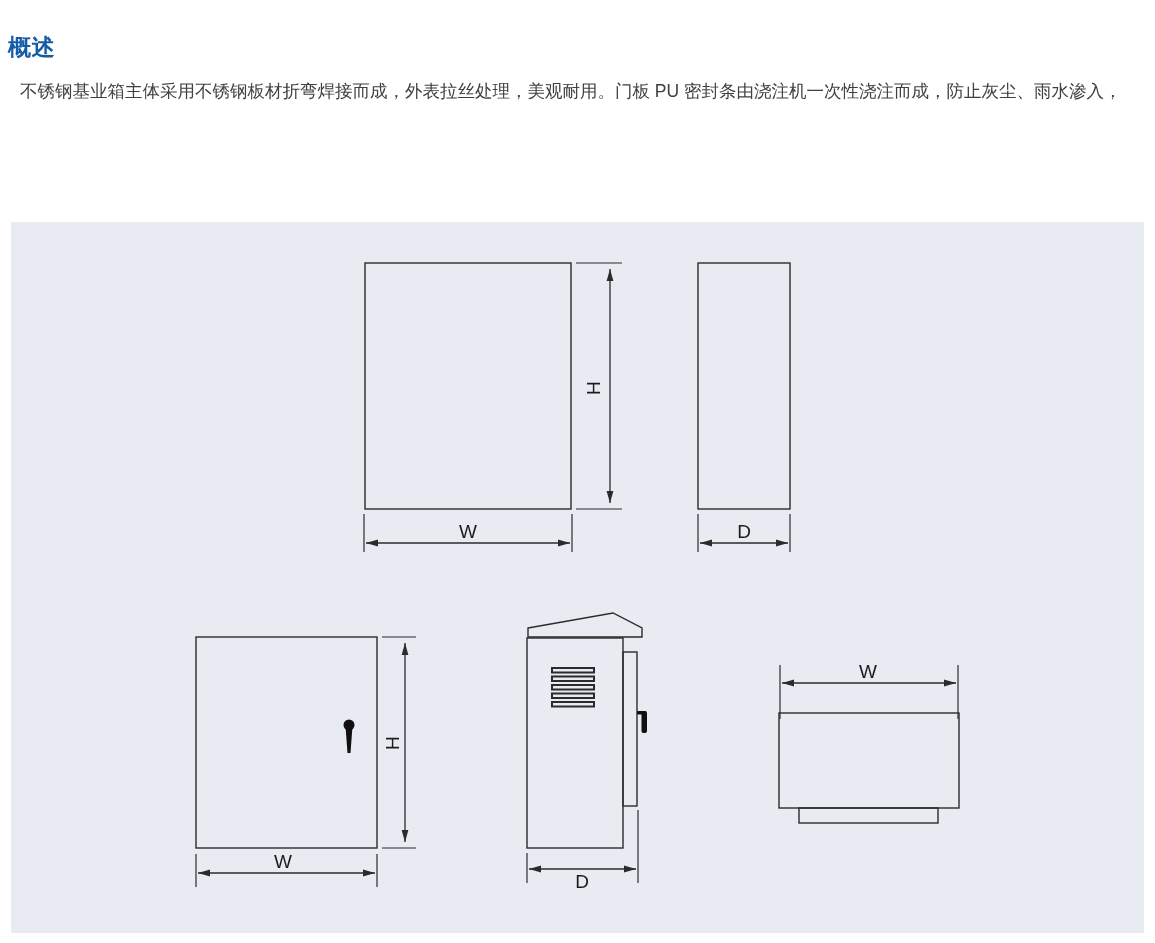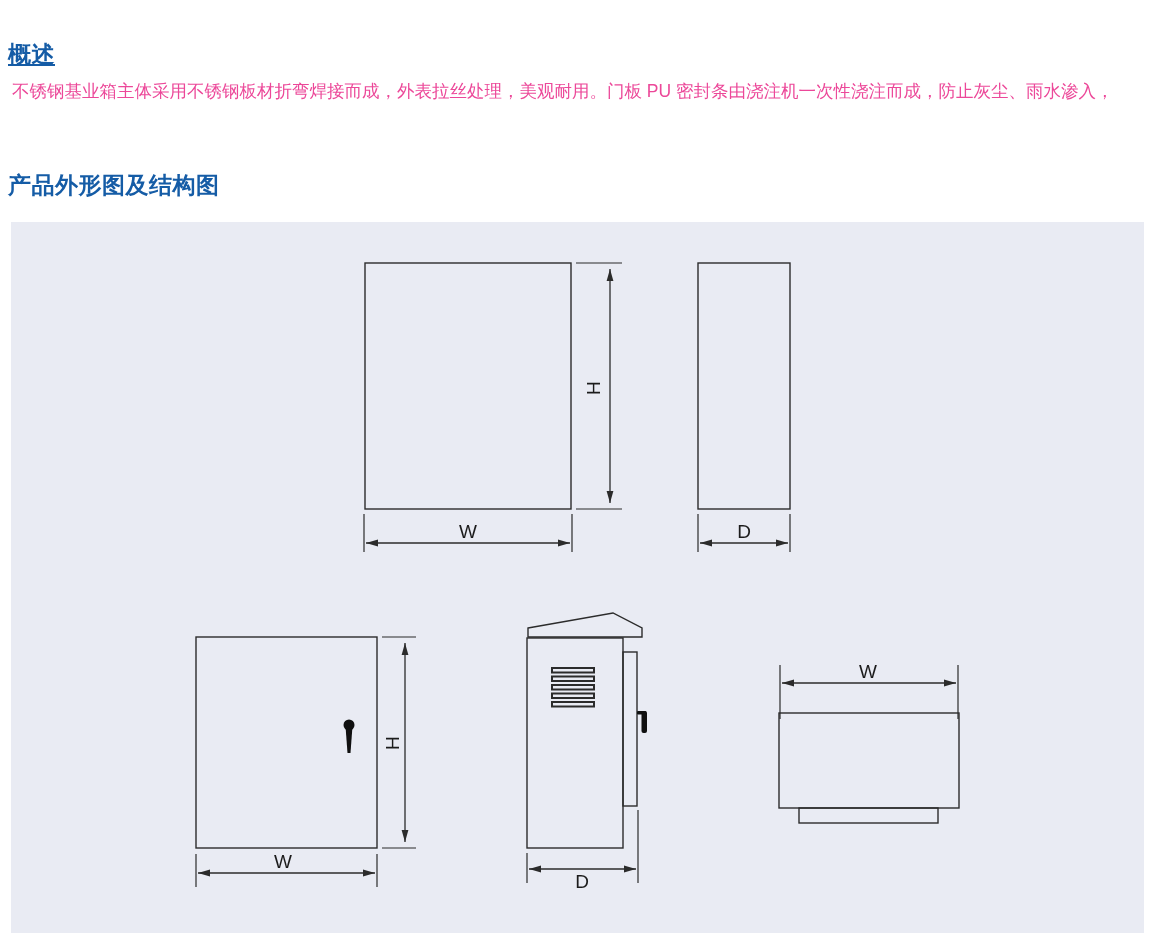--- a/index.html
+++ b/index.html
@@ -11,25 +11,25 @@
   }
   .page { position: relative; width: 1155px; height: 943px; }
   h1.sec-title, h2.sec-title {
     color: #155ca6;
     font-size: 23px;
     font-weight: bold;
     margin: 0;
     padding-left: 8px;
     letter-spacing: 0.5px;
   }
-  #overview-title { position: absolute; top: 39px; left: 0; text-decoration: underline; }
+  #overview-title { position: absolute; top: 32px; left: 0; }
   .overview-text {
     position: absolute; top: 76px; left: 0;
-    padding-left: 12px;
-    color: #ec4899;
+    padding-left: 20px;
+    color: #404040;
     font-size: 17.5px;
     line-height: 30px;
   }
   .overview-text .tline { white-space: nowrap; }
   #diagrams-title { position: absolute; top: 170px; left: 0; }
   .diagram-panel {
     position: absolute;
     left: 11px; top: 222px;
     width: 1133px; height: 711px;
     background: #e9ebf3;
@@ -45,21 +45,20 @@
 <body>
 
 <div class="page">
 
   <h1 class="sec-title" id="overview-title">概述</h1>
 
   <div class="overview-text">
     <div class="tline">不锈钢基业箱主体采用不锈钢板材折弯焊接而成，外表拉丝处理，美观耐用。门板 PU 密封条由浇注机一次性浇注而成，防止灰尘、雨水渗入，</div>
   </div>
 
-  <h2 class="sec-title" id="diagrams-title">产品外形图及结构图</h2>
 
   <div class="diagram-panel">
     <svg width="1133" height="711" viewBox="0 0 1133 711">
       <defs>
         <marker id="arr" viewBox="0 0 12 8" refX="12" refY="4" markerWidth="12" markerHeight="8" orient="auto-start-reverse" markerUnits="userSpaceOnUse">
           <path d="M0,0.6 L12,4 L0,7.4 Z" fill="#2b2b2b"></path>
         </marker>
       </defs>
 
       <g stroke="#2b2b2b" stroke-width="1.4" fill="none">

